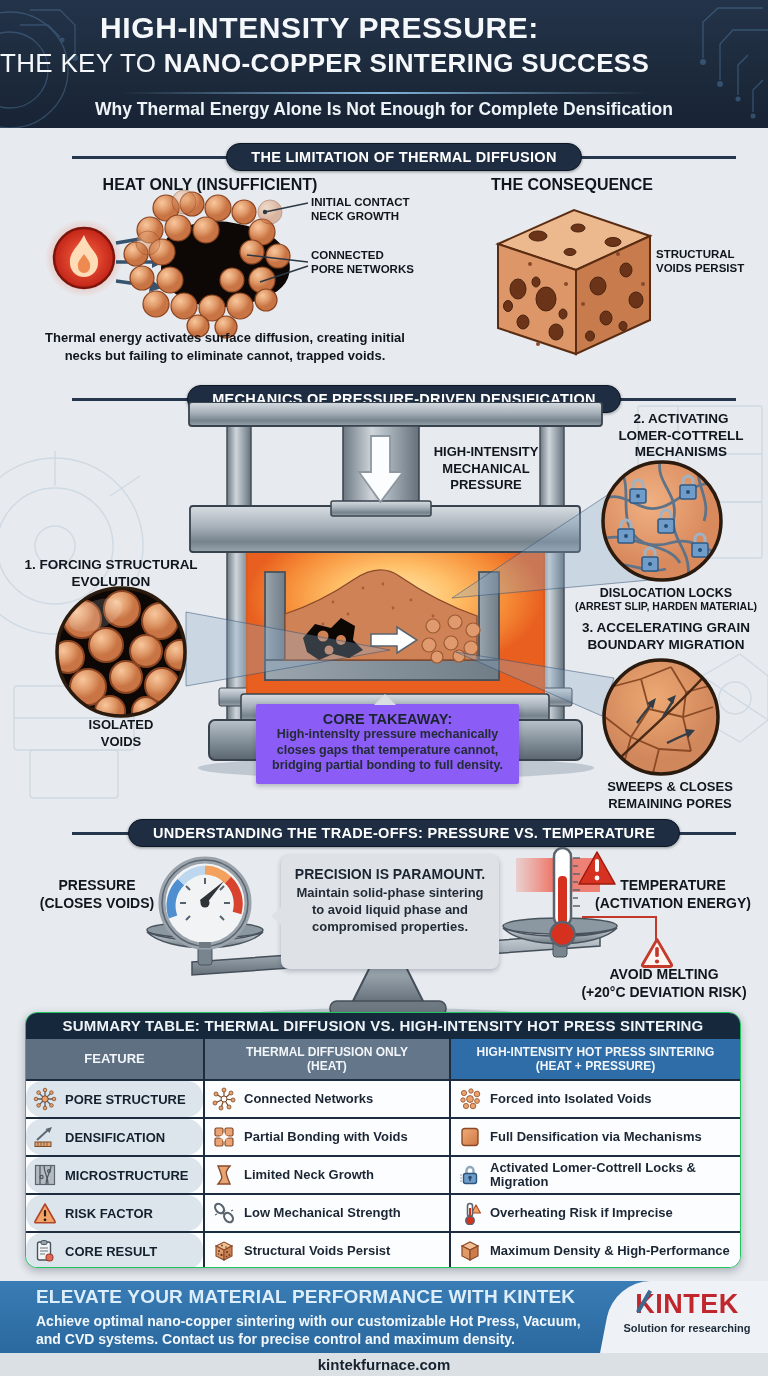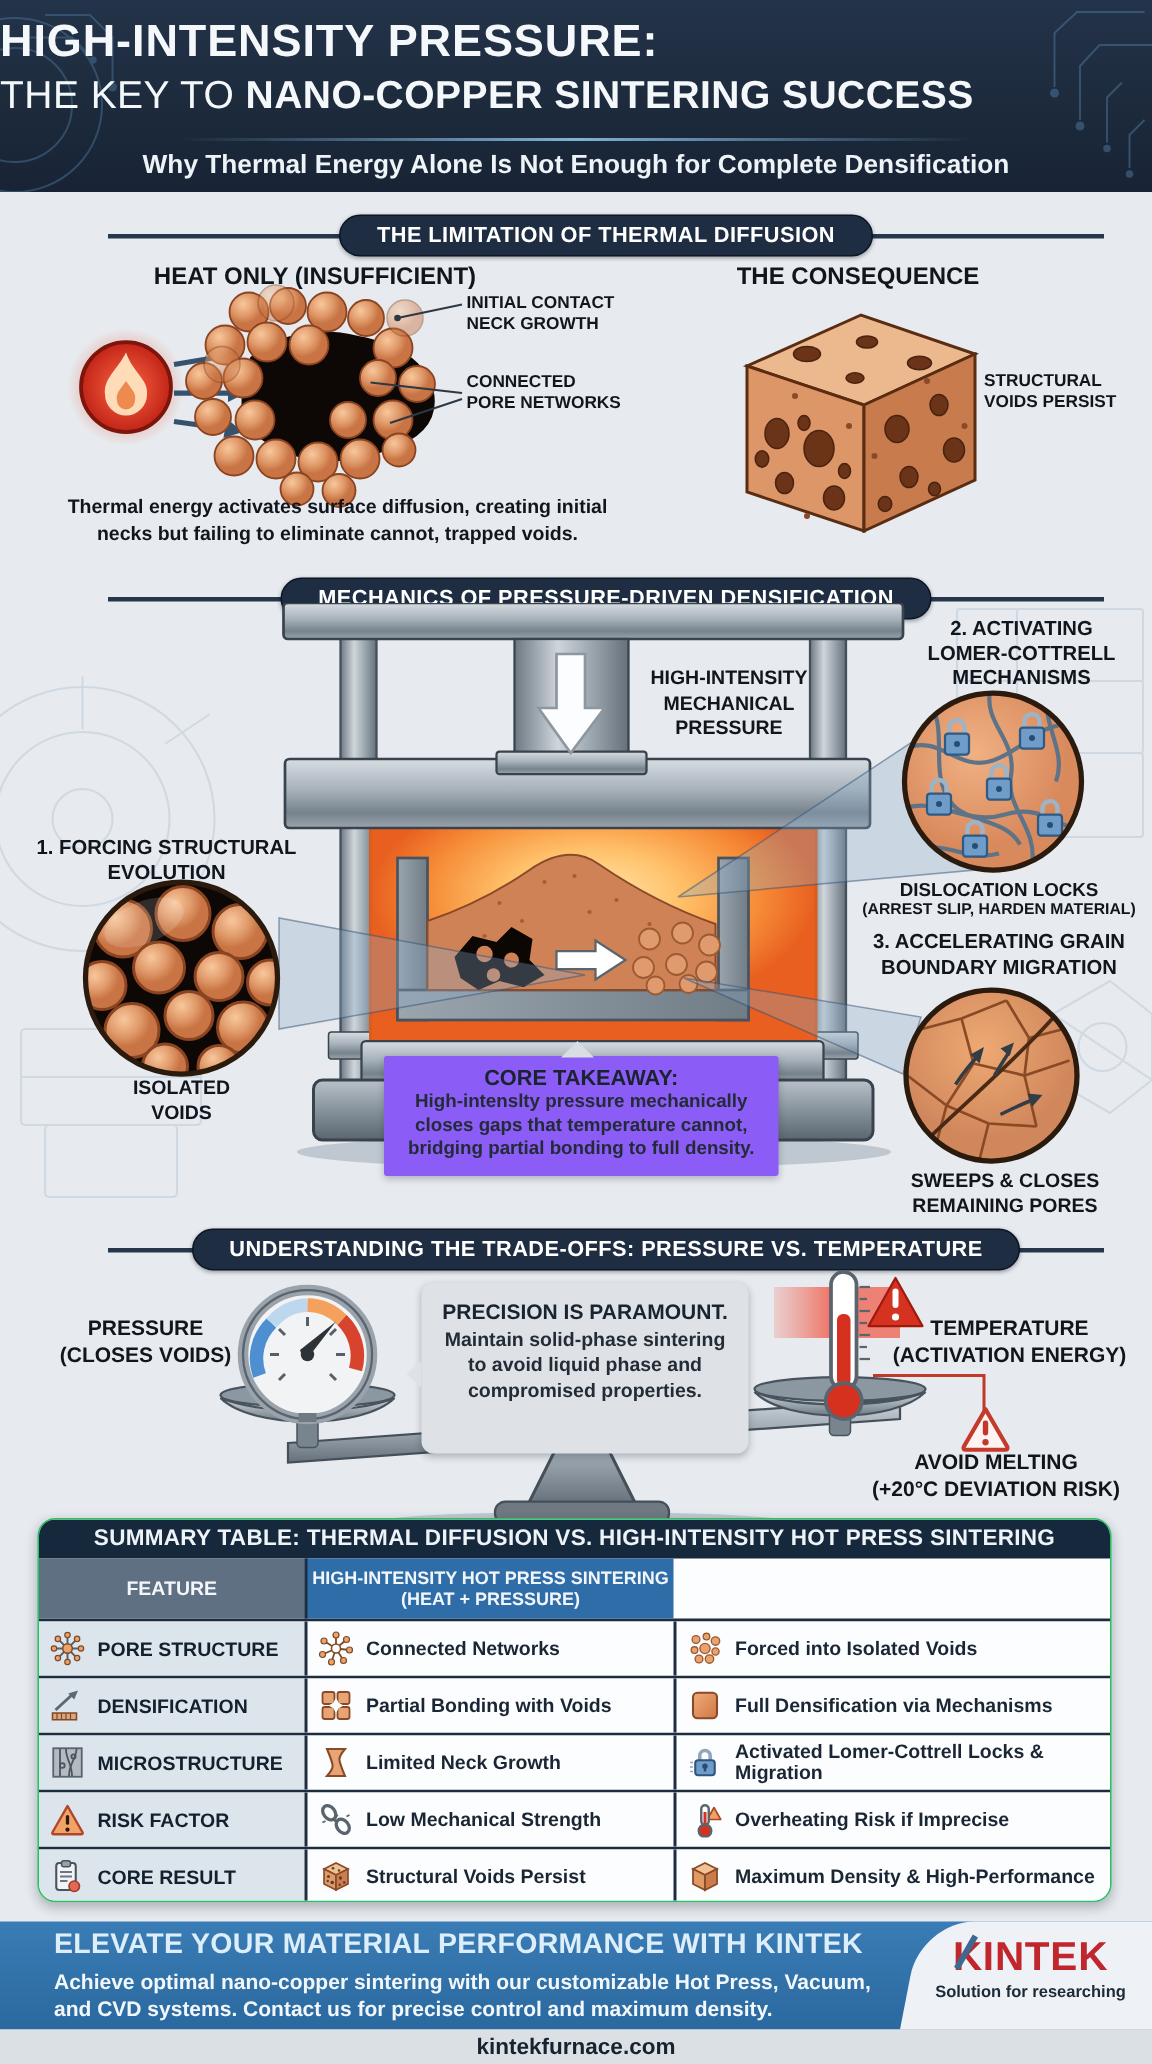--- a/index.html
+++ b/index.html
@@ -4,21 +4,21 @@
 <style>
   html,body{margin:0;padding:0;}
   body{width:768px;height:1376px;position:relative;overflow:hidden;
        background:#e7eaee;font-family:"Liberation Sans", sans-serif;color:#14202e;}
   .abs{position:absolute;}
   .pre{white-space:pre-line;}
   .ctr{text-align:center;}
   
   #header{left:0;top:0;width:768px;height:128px;
           background:linear-gradient(180deg,#233349 0%,#1b2839 70%,#182435 100%);}
-  .h-title1{left:0;top:11px;width:639px;text-align:left;color:#f5f8fb;
+  .h-title1{left:0;top:11px;width:639px;text-align:center;color:#f5f8fb;
             font-size:30px;font-weight:800;letter-spacing:.6px;}
   .h-title2{left:0;top:48px;width:768px;text-align:left;color:#f5f8fb;
             font-size:26px;letter-spacing:.3px;}
   .h-title2 .light{font-weight:500;}
   .h-title2 .bold{font-weight:800;}
   .h-div{left:120px;top:92px;width:528px;height:2px;
          background:linear-gradient(90deg,rgba(127,179,216,0),#7fb3d8,rgba(127,179,216,0));}
   .h-sub{left:0;top:99px;width:768px;text-align:center;color:#eef3f7;
          font-size:17.5px;font-weight:700;}
   
@@ -44,21 +44,21 @@
   .t-title{height:26px;line-height:26px;background:#16283c;color:#eef3f8;
            text-align:center;font-size:15px;font-weight:800;letter-spacing:.2px;}
   .t-head{display:grid;grid-template-columns:177px 246px 1fr;height:40px;}
   .t-head > div{display:flex;align-items:center;justify-content:center;text-align:center;
            color:#f2f6fa;font-weight:800;font-size:12px;line-height:14px;}
   .t-h1{background:#5e7082;font-size:13px !important;}
   .t-h2{background:#64768a;border-left:2.5px solid #1d2c3f;}
   .t-h3{background:#2e6da8;border-left:2.5px solid #1d2c3f;}
   .t-row{display:grid;grid-template-columns:177px 246px 1fr;height:36px;border-top:2.5px solid #1d2c3f;}
   .t-row > div{display:flex;align-items:center;padding-left:7px;background:#fcfdfe;}
-  .t-row .fcell{background:#dde5ec;}
+  .t-row .fcell{background:#dde5ec;border-radius:16px;}
   .t-row .c2,.t-row .c3{border-left:2.5px solid #1d2c3f;}
   .t-row svg{flex-shrink:0;}
   .f-label{margin-left:8px;font-size:13px;font-weight:800;color:#13202e;}
   .v-label{margin-left:8px;font-size:13px;font-weight:600;color:#1b2634;line-height:14.5px;}
   
   #f-band{left:0;top:1281px;width:768px;height:72px;
           background:linear-gradient(180deg,#3a7cb5,#2a699f);}
   #f-panel{left:600px;top:1281px;width:190px;height:72px;background:#eef2f6;
            transform:skewX(-11deg);transform-origin:bottom left;border-top-left-radius:36px;}
   #f-head{left:36px;top:1286px;width:560px;color:#ddeefb;font-size:19px;font-weight:800;letter-spacing:.2px;}
@@ -613,20 +613,22 @@
   <circle cx="17" cy="24.5" r="2.1" fill="#c0392b"></circle>
 </svg>
 
 <div class="abs lbl pre ctr" style="left:560px;top:966px;width:208px;font-size:14px;line-height:17.5px">AVOID MELTING
 (+20°C DEVIATION RISK)</div>
 
 <div class="abs" id="table">
   <div class="t-title">SUMMARY TABLE: THERMAL DIFFUSION VS. HIGH-INTENSITY HOT PRESS SINTERING</div>
   <div class="t-head">
     <div class="t-h1">FEATURE</div>
+    <div class="t-h2 pre">THERMAL DIFFUSION ONLY
+(HEAT)</div>
     <div class="t-h3 pre">HIGH-INTENSITY HOT PRESS SINTERING
 (HEAT + PRESSURE)</div>
   </div>
 
   <div class="t-row">
     <div class="fcell">
       <svg width="24" height="24" viewBox="0 0 24 24">
           <g stroke="#55616d" stroke-width="1.3">
             <line x1="12" y1="12" x2="12" y2="3"></line>
             <line x1="12" y1="12" x2="18.4" y2="5.6"></line>

